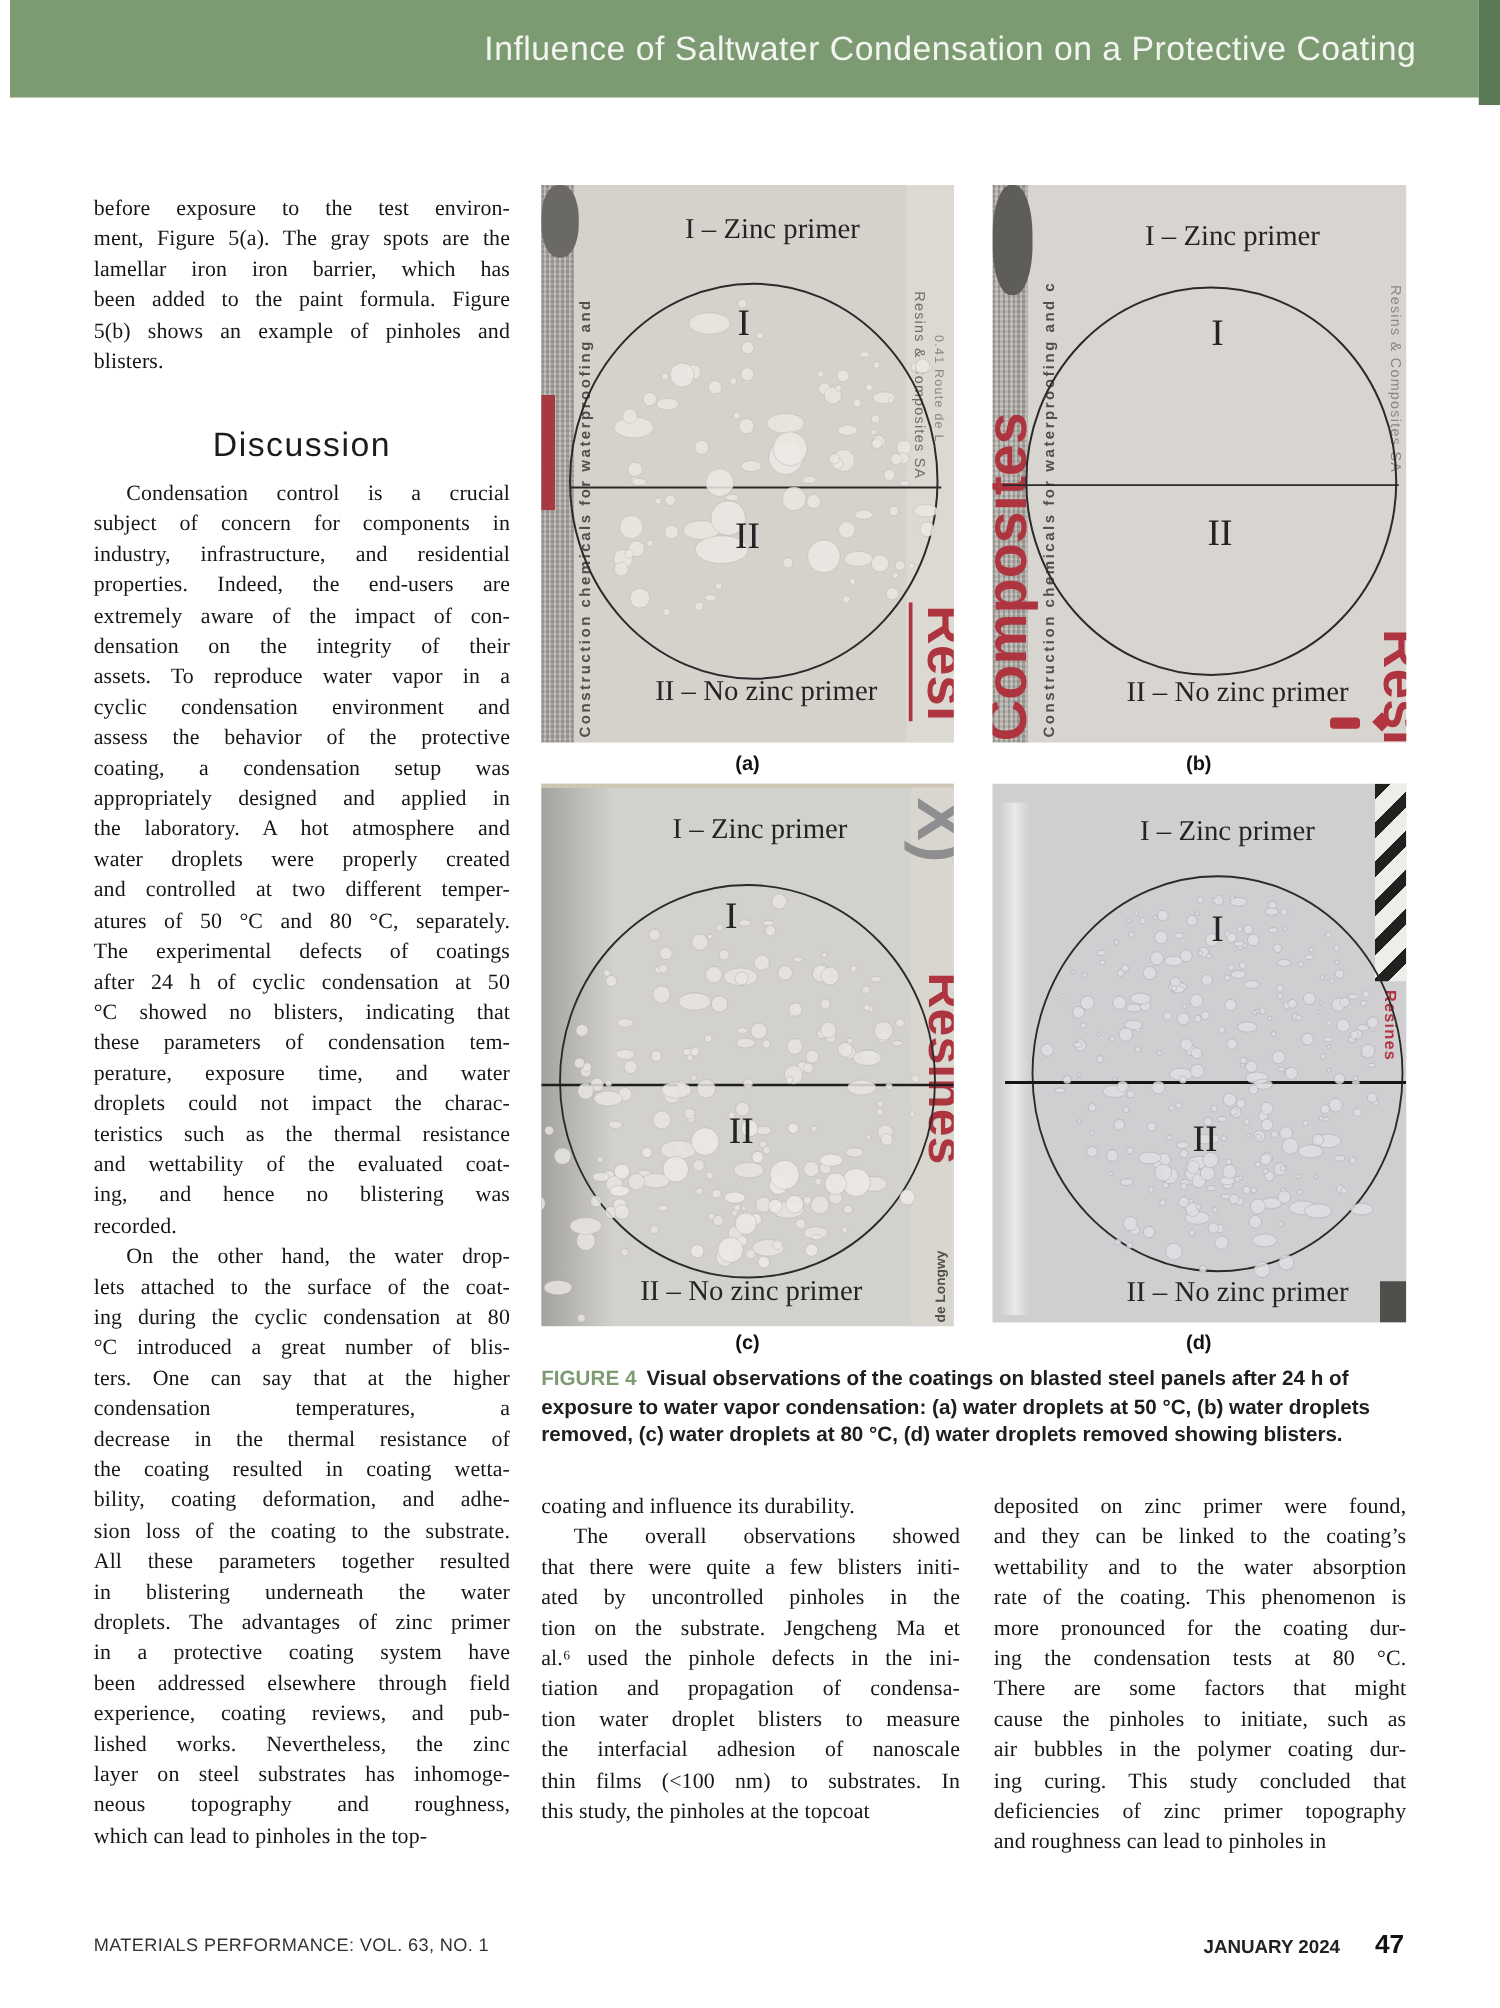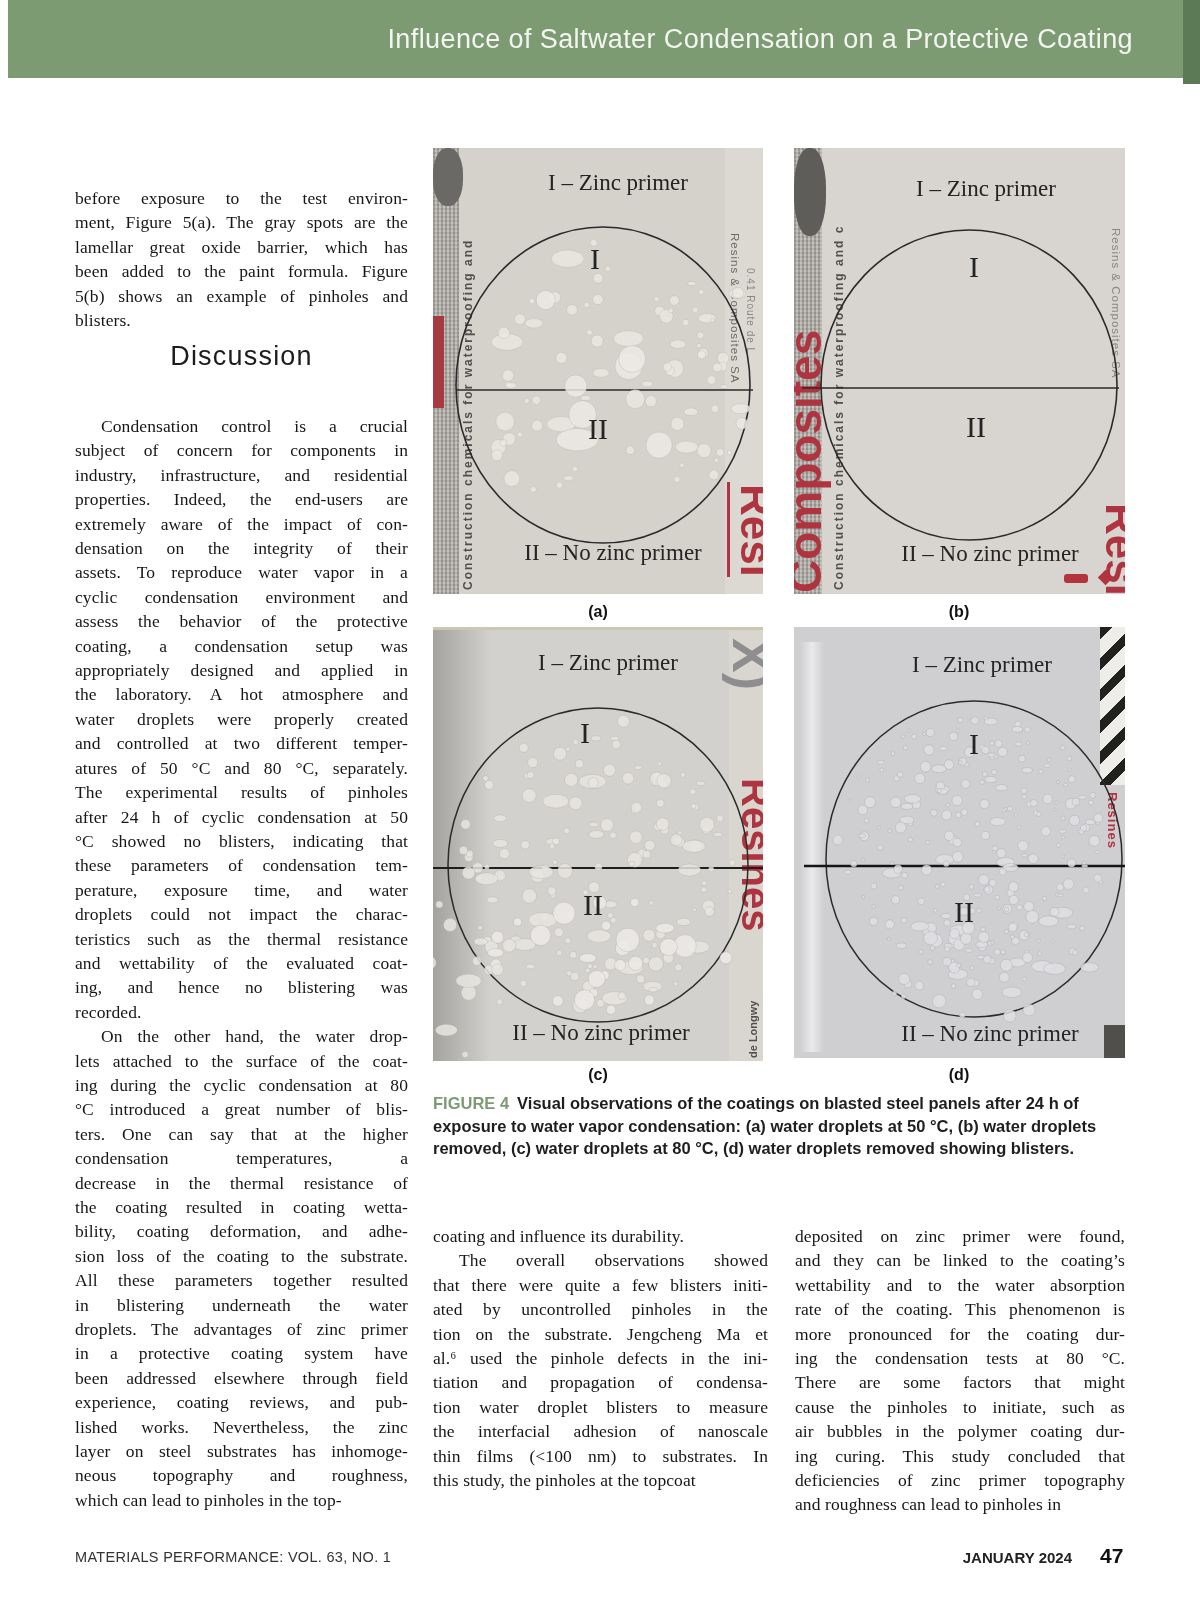--- a/index.html
+++ b/index.html
@@ -6,21 +6,21 @@
   .page{position:relative;width:1200px;height:1606px;background:#ffffff;overflow:hidden;
         font-family:"Liberation Serif","DejaVu Serif",serif;}
 
   
   .hdr-bar{position:absolute;left:8px;top:0;width:1175px;height:78px;background:#7d9b72;}
   .hdr-bar-dark{position:absolute;left:1183px;top:0;width:17px;height:84px;background:#5c7a55;}
   .hdr-title{position:absolute;left:8px;top:0;width:1125px;height:78px;display:flex;align-items:center;justify-content:flex-end;
              color:#f3f6f0;font:400 27px "Liberation Sans",sans-serif;letter-spacing:.4px;text-align:right;}
 
   
-  .col{position:absolute;font-size:17.5px;line-height:24.4px;color:#161616;letter-spacing:.1px;margin-top:32px;}
+  .col{position:absolute;font-size:17.5px;line-height:24.4px;color:#161616;letter-spacing:.1px;}
   .tline{text-align:justify;text-align-last:justify;white-space:nowrap;overflow:visible;}
   .tline.last{text-align-last:left;}
   .tline.ind{text-indent:26px;}
   .col-left{left:75px;top:154px;width:333px;}
   .col-left-body{left:75px;top:382px;width:333px;}
   .col-mid{left:433px;top:1192px;width:335px;}
   .col-right{left:795px;top:1192px;width:330px;}
   .heading{position:absolute;left:75px;top:341px;width:333px;text-align:center;
            font:400 27px "Liberation Sans",sans-serif;letter-spacing:1.2px;color:#1c1c1c;}
 
@@ -63,21 +63,21 @@
 <div class="page">
 
   <div class="hdr-bar"></div>
   <div class="hdr-bar-dark"></div>
   <div class="hdr-title">Influence of Saltwater Condensation on a Protective Coating</div>
 
   <div class="col col-left">
       <div class="para">
         <div class="tline">before exposure to the test environ-</div>
         <div class="tline">ment, Figure 5(a). The gray spots are the</div>
-        <div class="tline">lamellar great oxide barrier, which has</div>
+        <div class="tline">lamellar iron iron barrier, which has</div>
         <div class="tline">been added to the paint formula. Figure</div>
         <div class="tline">5(b) shows an example of pinholes and</div>
         <div class="tline last">blisters.</div>
       </div>
     </div>
   <div class="heading">Discussion</div>
   <div class="col col-left-body">
       <div class="para">
         <div class="tline ind">Condensation control is a crucial</div>
         <div class="tline">subject of concern for components in</div>
@@ -87,21 +87,21 @@
         <div class="tline">densation on the integrity of their</div>
         <div class="tline">assets. To reproduce water vapor in a</div>
         <div class="tline">cyclic condensation environment and</div>
         <div class="tline">assess the behavior of the protective</div>
         <div class="tline">coating, a condensation setup was</div>
         <div class="tline">appropriately designed and applied in</div>
         <div class="tline">the laboratory. A hot atmosphere and</div>
         <div class="tline">water droplets were properly created</div>
         <div class="tline">and controlled at two different temper-</div>
         <div class="tline">atures of 50 °C and 80 °C, separately.</div>
-        <div class="tline">The experimental results of pinholes</div>
+        <div class="tline">The experimental defects of coatings</div>
         <div class="tline">after 24 h of cyclic condensation at 50</div>
         <div class="tline">°C showed no blisters, indicating that</div>
         <div class="tline">these parameters of condensation tem-</div>
         <div class="tline">perature, exposure time, and water</div>
         <div class="tline">droplets could not impact the charac-</div>
         <div class="tline">teristics such as the thermal resistance</div>
         <div class="tline">and wettability of the evaluated coat-</div>
         <div class="tline">ing, and hence no blistering was</div>
         <div class="tline last">recorded.</div>
       </div>

